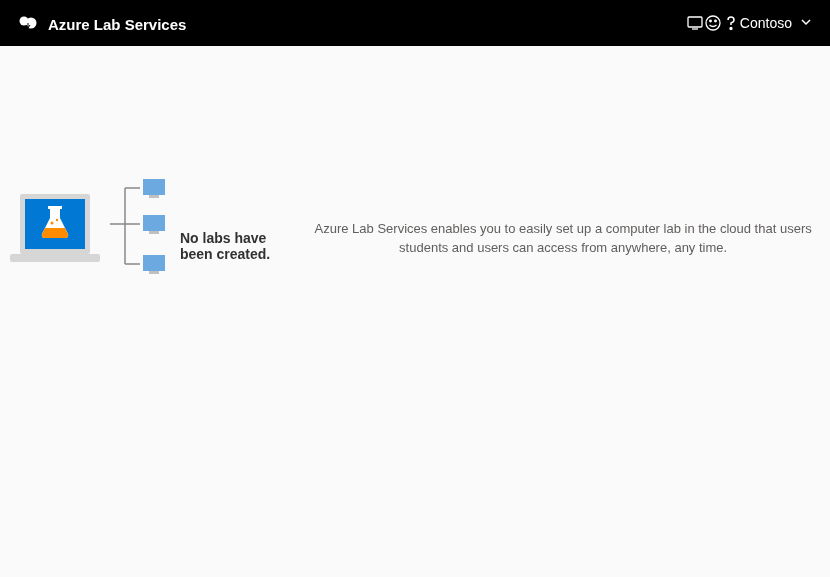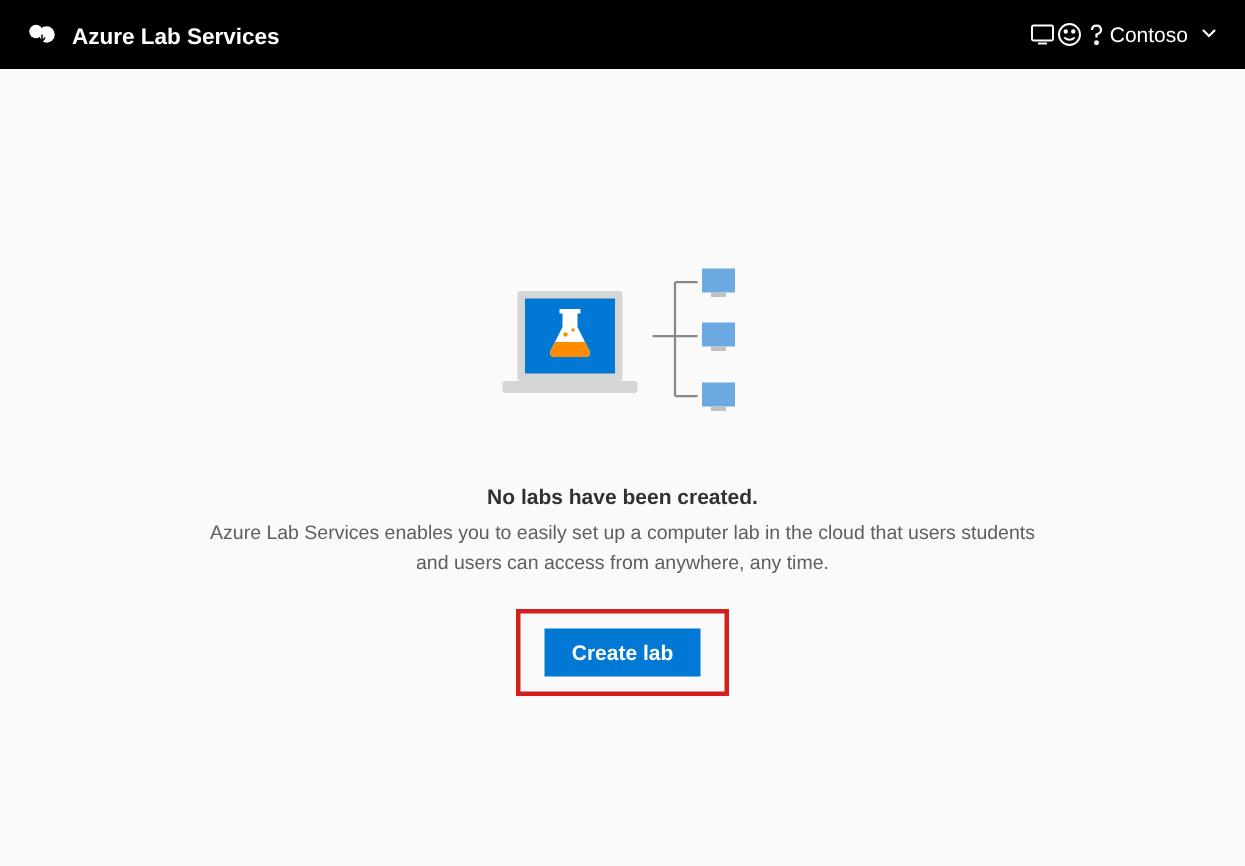--- a/index.html
+++ b/index.html
@@ -59,21 +59,20 @@
     }
     .account-dropdown {
       display: flex;
       align-items: center;
       gap: 8px;
       cursor: pointer;
       font-size: 14px;
     }
     .main-content {
       display: flex;
-      flex-direction: column;
       align-items: center;
       padding-top: 130px;
     }
     .illustration {
       margin-bottom: 32px;
     }
     .empty-title {
       font-size: 14px;
       font-weight: 600;
       color: #323130;
@@ -174,16 +173,13 @@
       <rect x="143" y="3" width="22" height="16" fill="#6ca9e0"></rect>
       <rect x="149" y="19" width="10" height="3" fill="#c0c0c0"></rect>
       <rect x="143" y="39" width="22" height="16" fill="#6ca9e0"></rect>
       <rect x="149" y="55" width="10" height="3" fill="#c0c0c0"></rect>
       <rect x="143" y="79" width="22" height="16" fill="#6ca9e0"></rect>
       <rect x="149" y="95" width="10" height="3" fill="#c0c0c0"></rect>
     </svg>
   </div>
   <div class="empty-title">No labs have been created.</div>
   <div class="empty-description">Azure Lab Services enables you to easily set up a computer lab in the cloud that users students and users can access from anywhere, any time.</div>
-  <div class="button-highlight">
-    <button class="create-button">Create lab</button>
-  </div>
 </div>
 
 </body></html>

